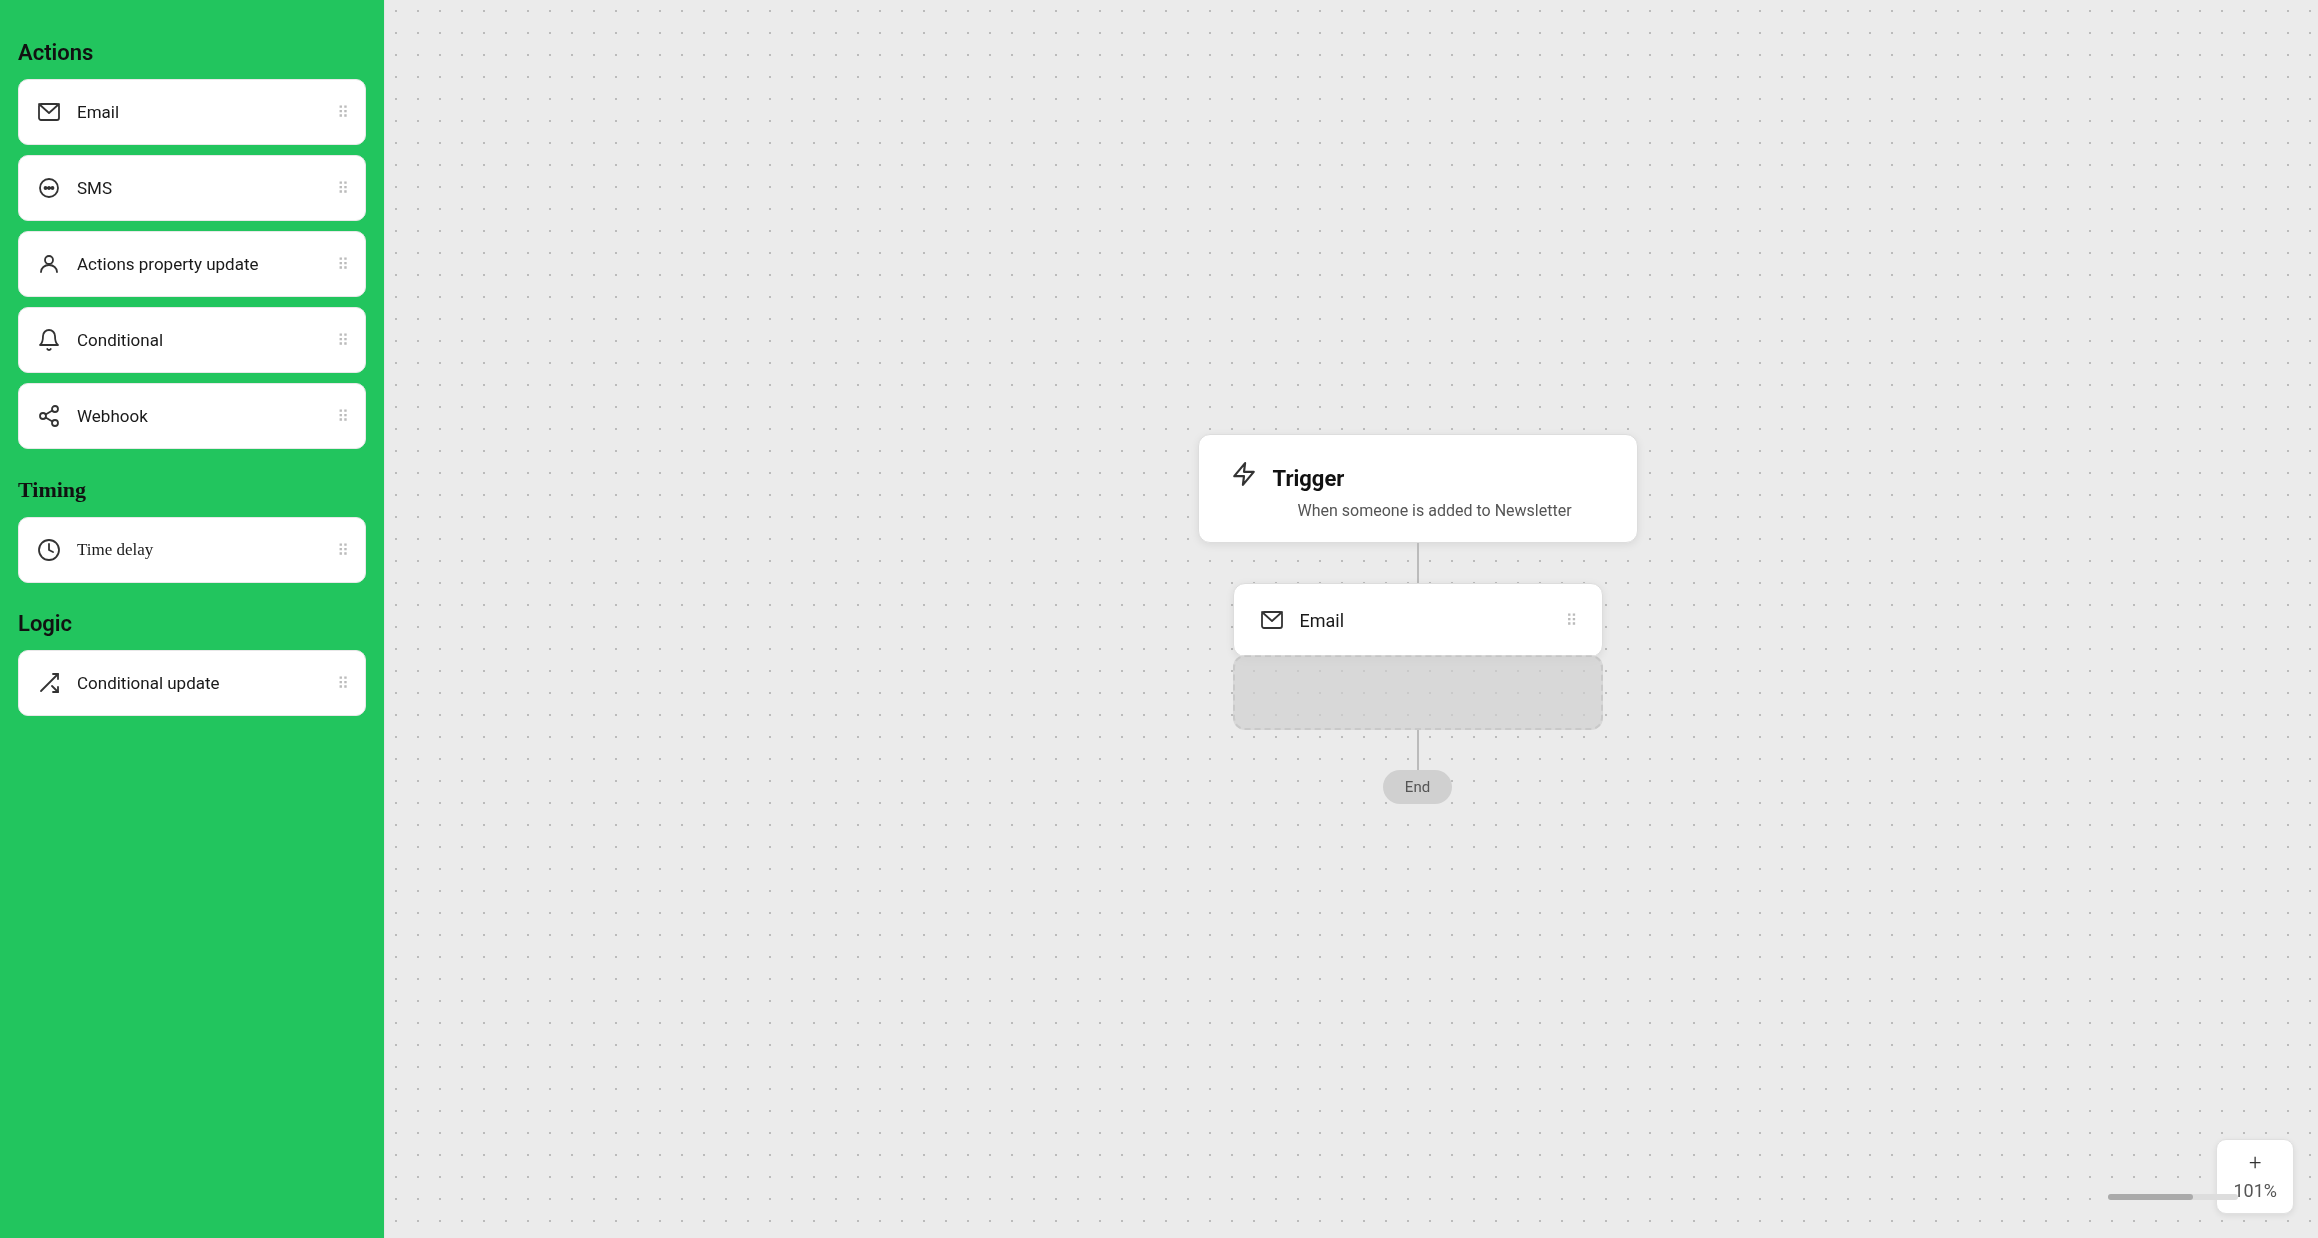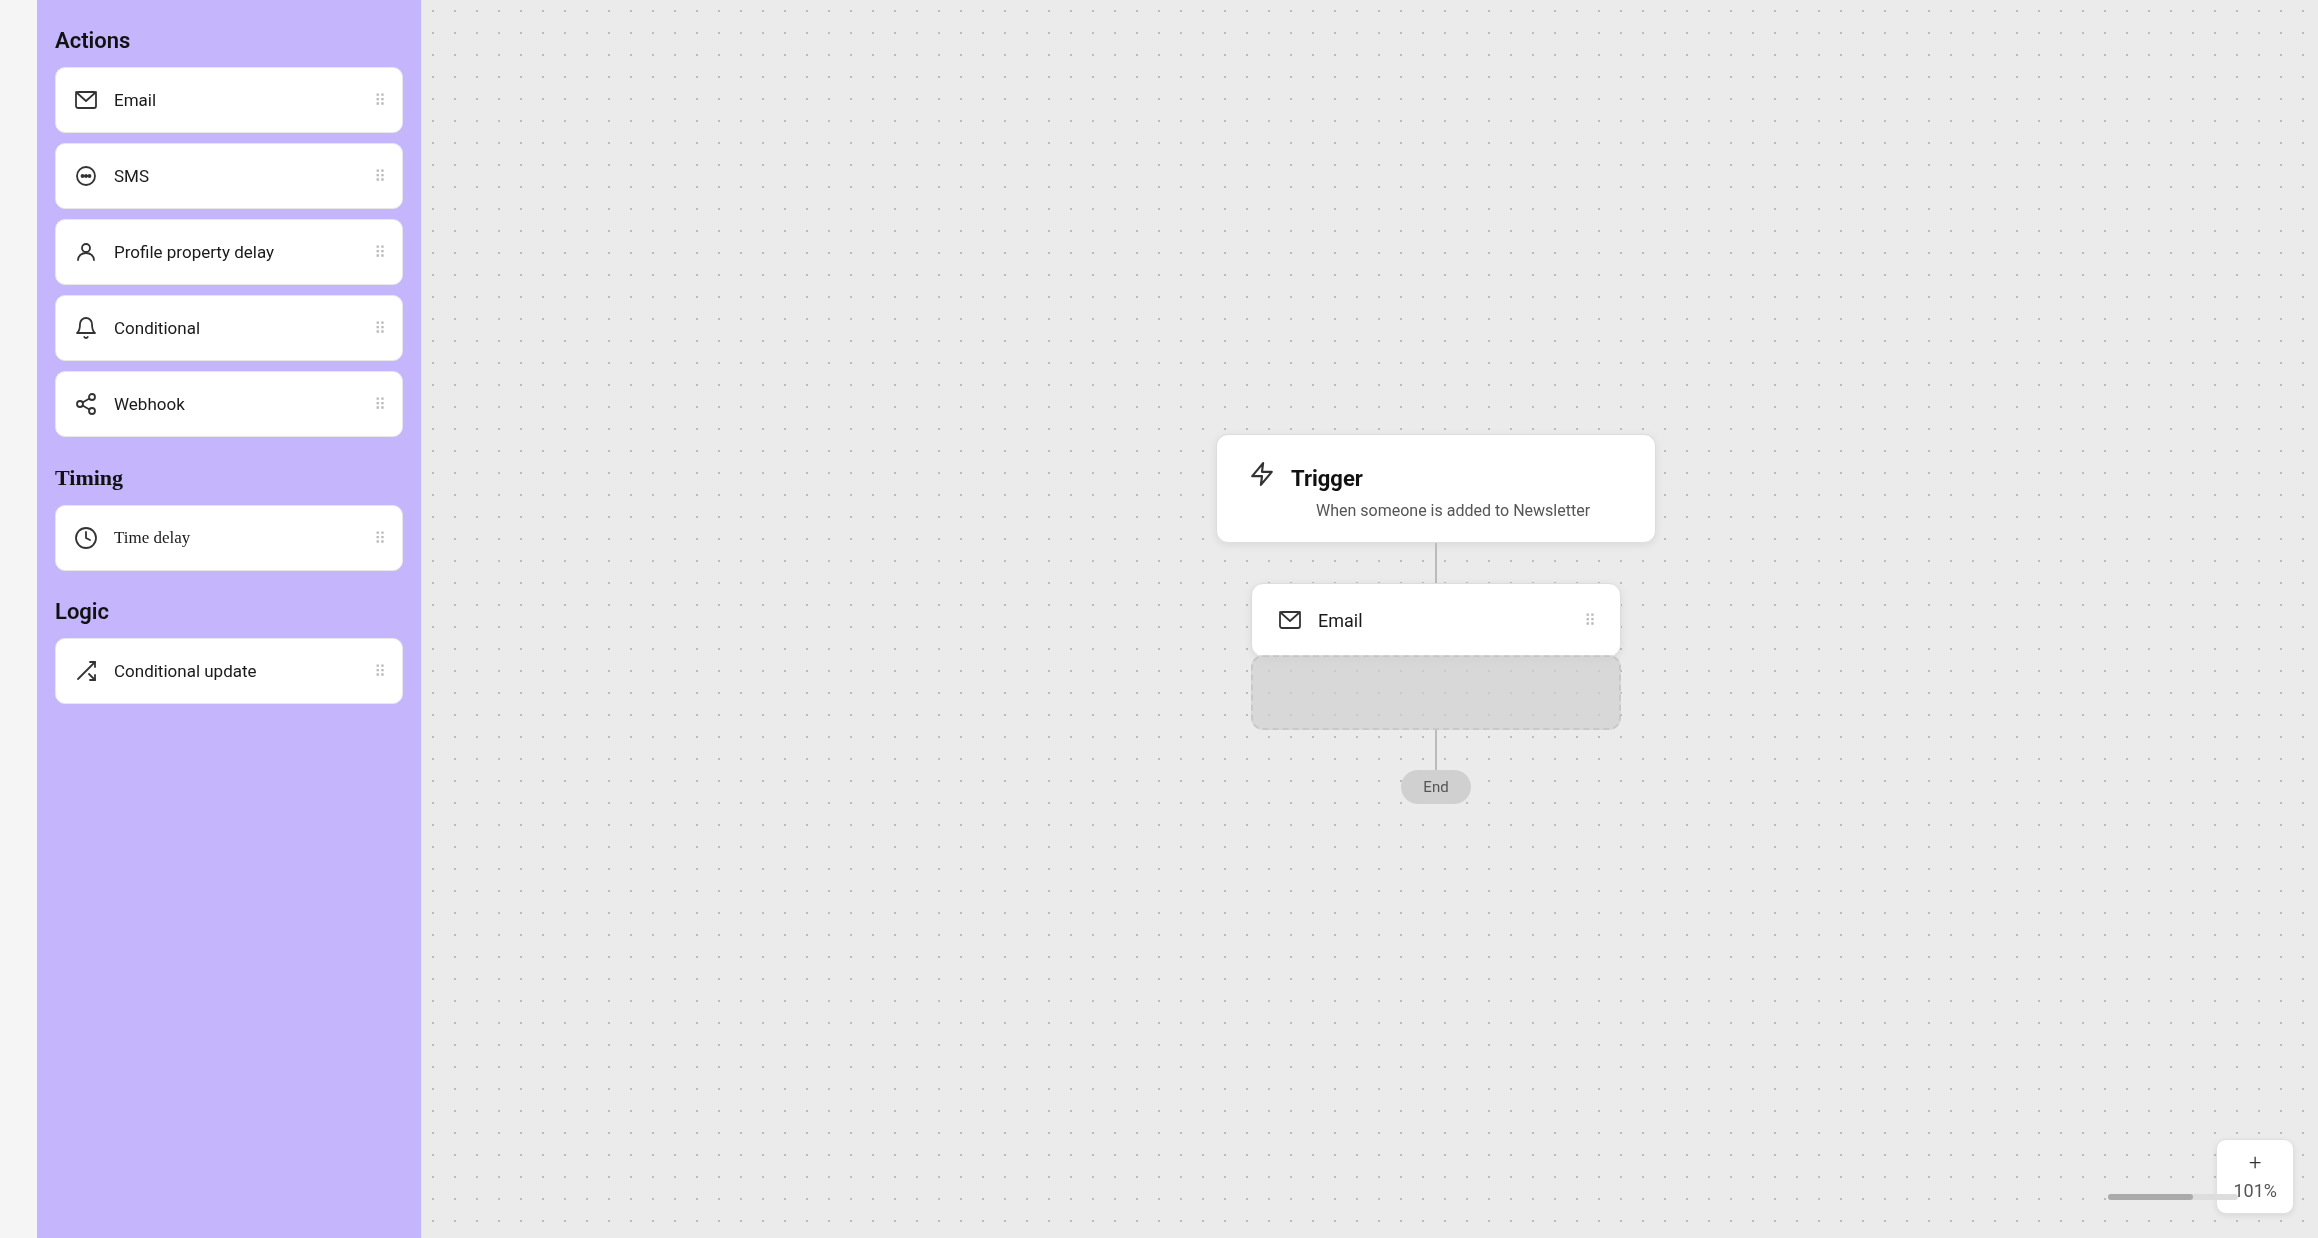--- a/index.html
+++ b/index.html
@@ -8,28 +8,27 @@
       display: flex;
       height: 100vh;
       overflow: hidden;
       background: #f5f5f5;
     }
 
     
     .sidebar {
       width: 385px;
       min-width: 385px;
-      background: #c4b5fd;
+      background: #22c55e;
       border-right: 1px solid #e5e5e5;
-      padding: 20px 18px;
+      padding: 32px 18px;
       overflow-y: auto;
       display: flex;
       flex-direction: column;
       gap: 0;
-      margin-left: 37px;
     }
 
     .section-title {
       font-size: 22px;
       font-weight: 600;
       color: #111;
       margin-bottom: 14px;
       margin-top: 8px;
     }
 
@@ -261,21 +260,21 @@
     </div>
 
     <div class="sidebar-item">
       <div class="sidebar-item-left">
         <div class="icon-wrap">
           <svg width="24" height="24" viewBox="0 0 24 24" fill="none" stroke="#333" stroke-width="1.8" stroke-linecap="round" stroke-linejoin="round">
             <circle cx="12" cy="8" r="4"></circle>
             <path d="M4 20c0-4 3.6-7 8-7s8 3 8 7"></path>
           </svg>
         </div>
-        <span class="sidebar-item-label">Profile property delay</span>
+        <span class="sidebar-item-label">Actions property update</span>
       </div>
       <div class="drag-handle">⠿</div>
     </div>
 
     <div class="sidebar-item">
       <div class="sidebar-item-left">
         <div class="icon-wrap">
           <svg width="24" height="24" viewBox="0 0 24 24" fill="none" stroke="#333" stroke-width="1.8" stroke-linecap="round" stroke-linejoin="round">
             <path d="M18 8a6 6 0 0 0-12 0c0 7-3 9-3 9h18s-3-2-3-9"></path>
             <path d="M13.73 21a2 2 0 0 1-3.46 0"></path>

